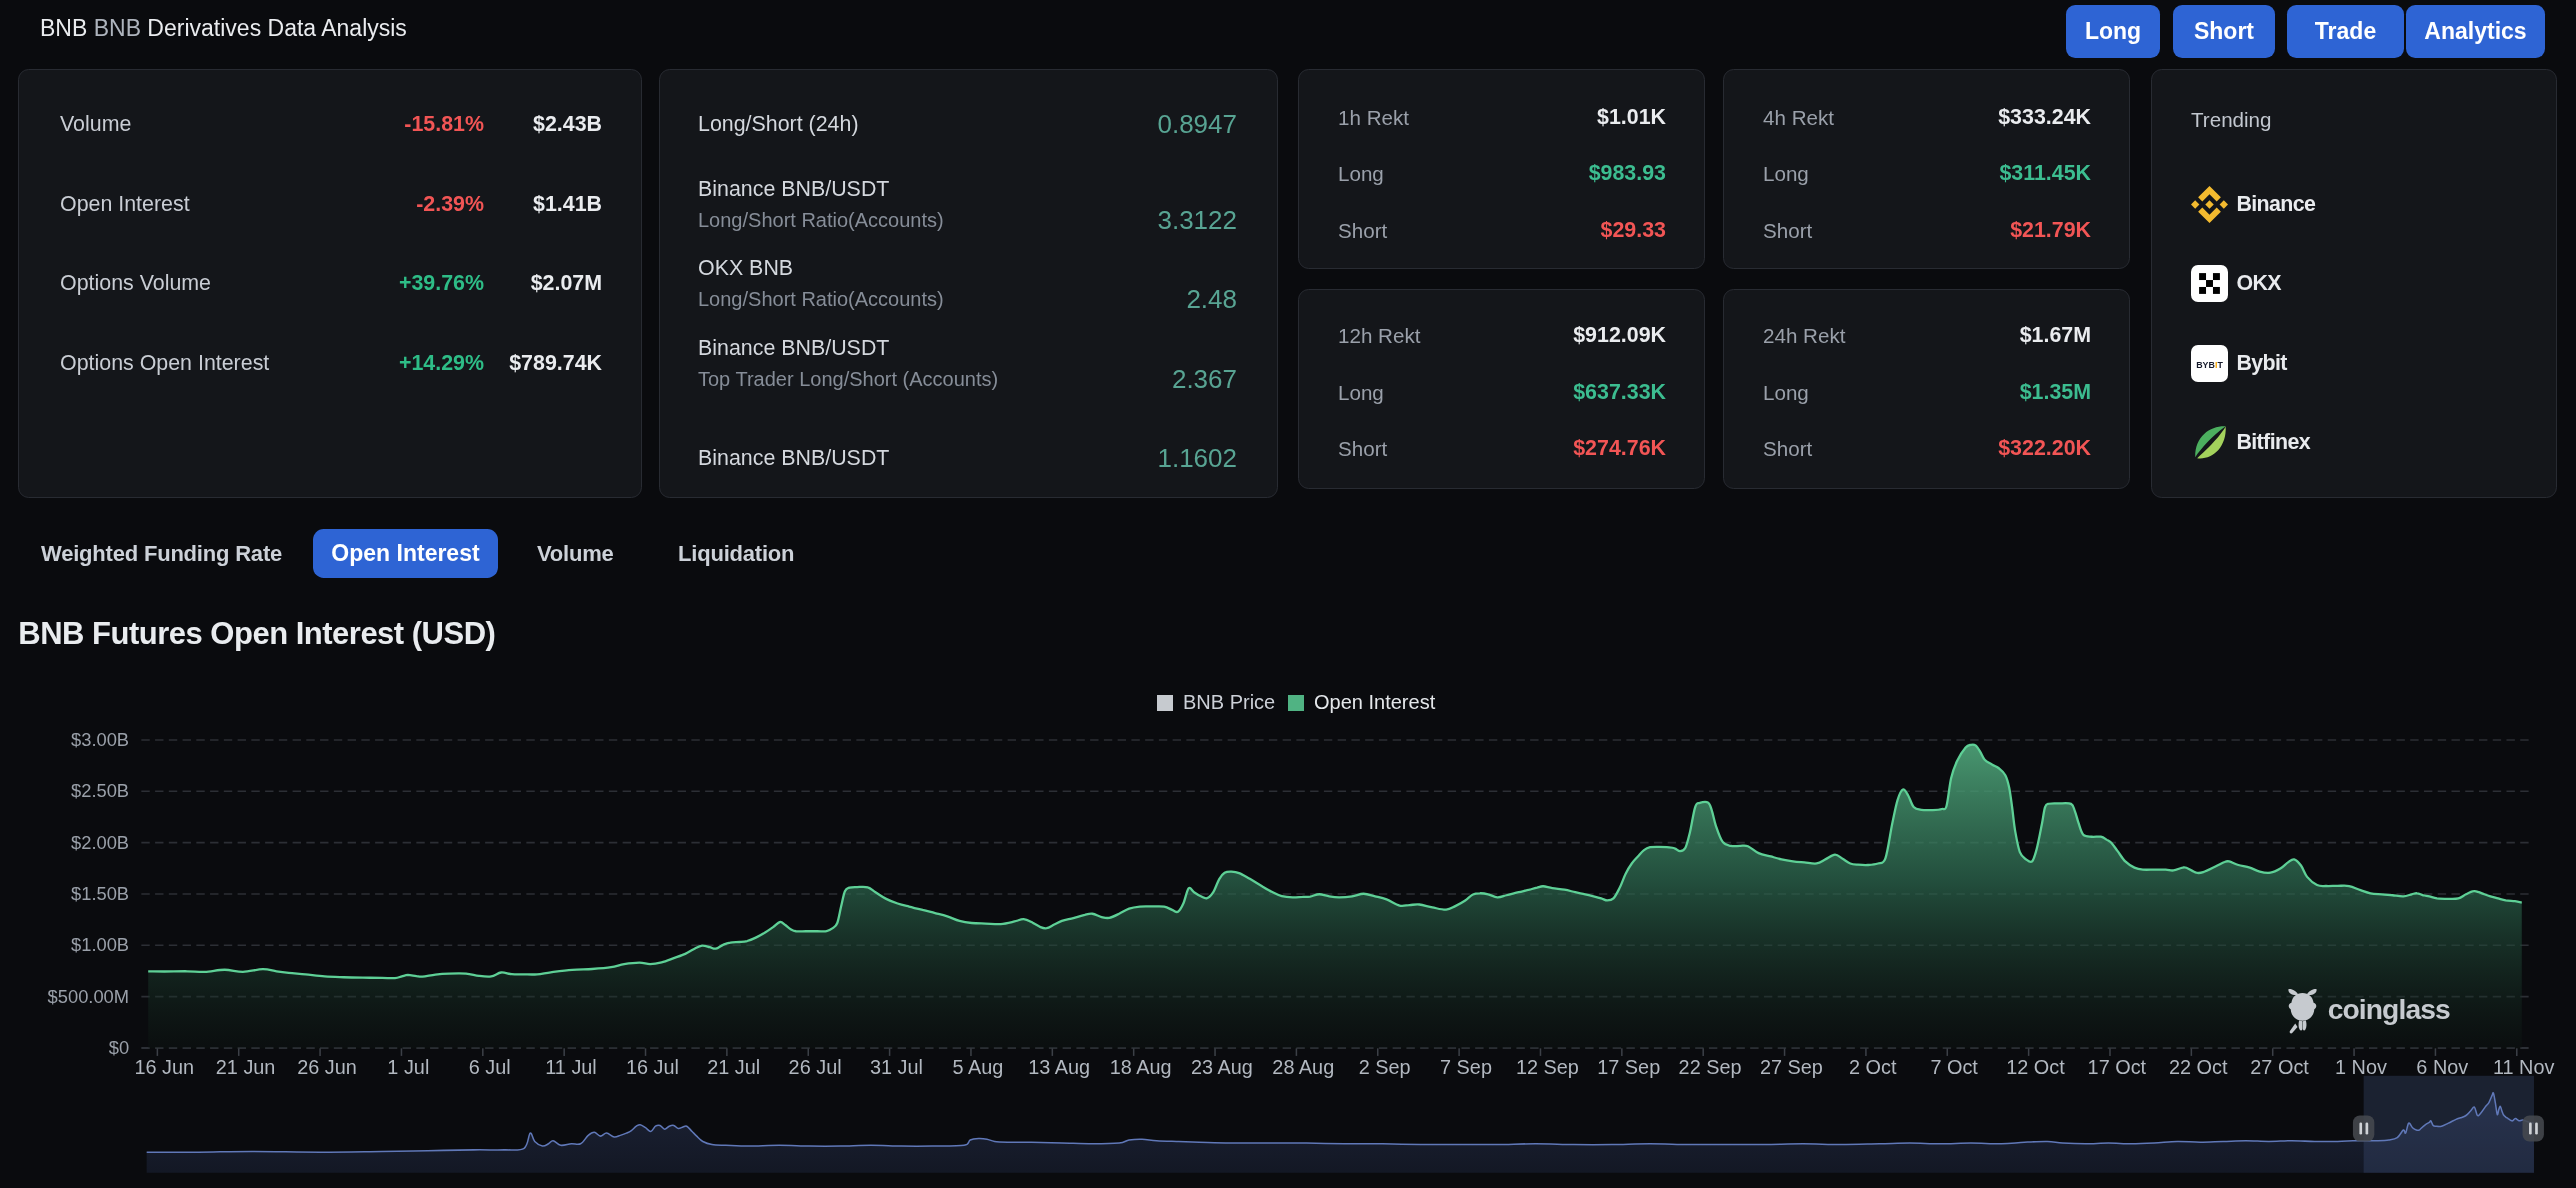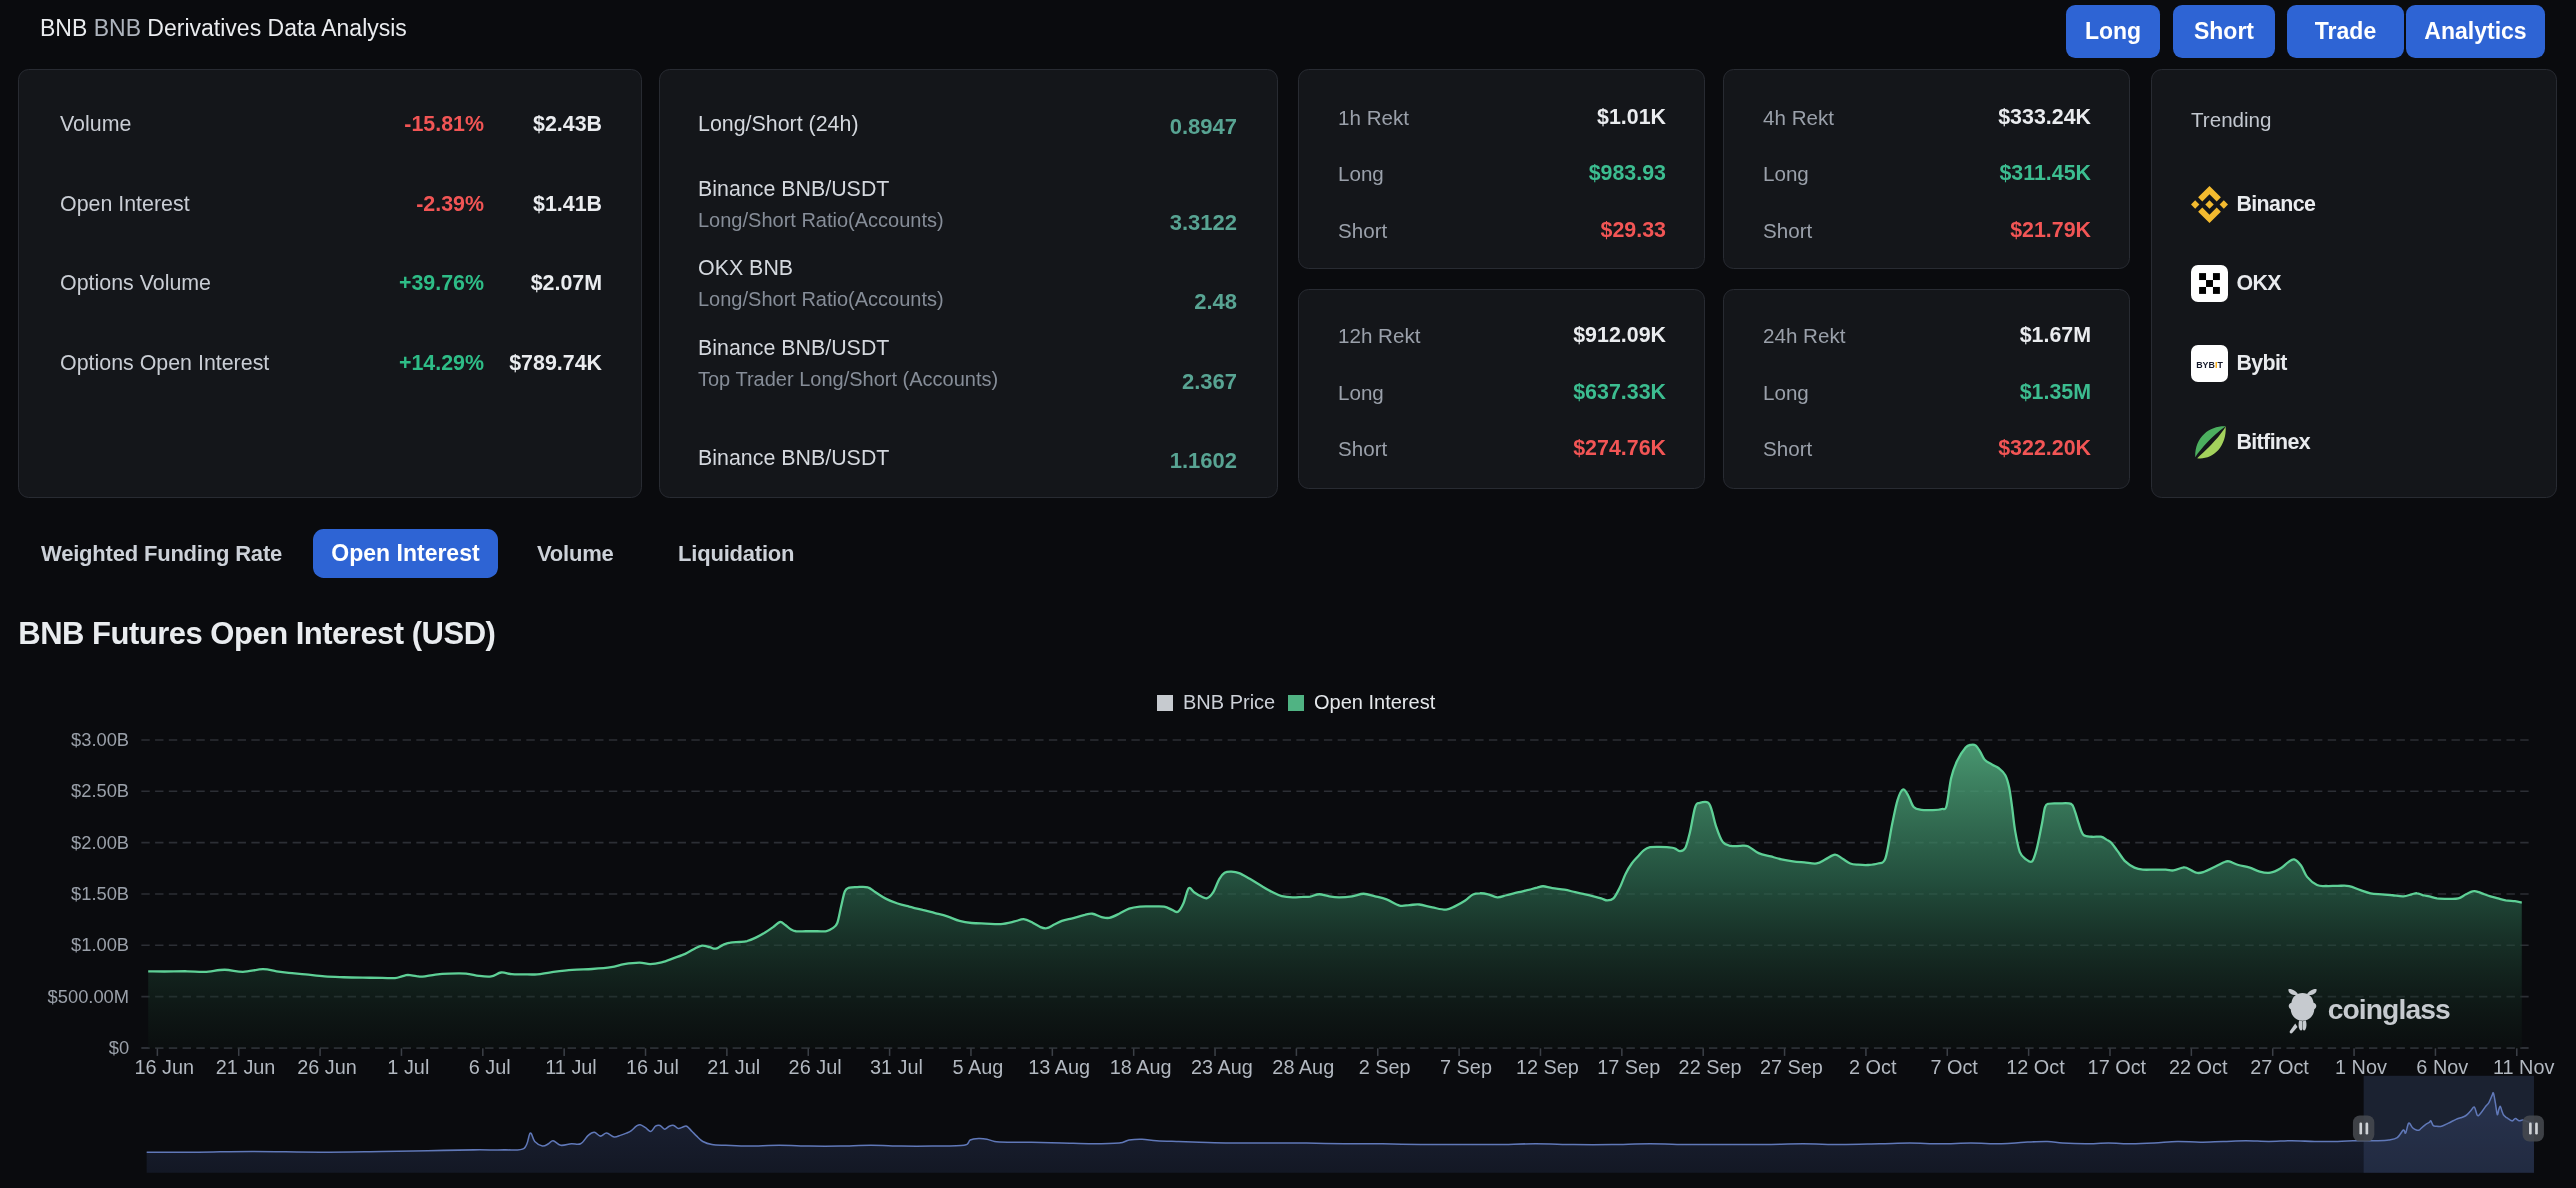--- a/index.html
+++ b/index.html
@@ -7,21 +7,21 @@
 .btn {position:absolute;top:4.6px;height:53px;background:#2e64d4;border-radius:9.2px;color:#fff;font-weight:700;font-size:23px;display:flex;align-items:center;justify-content:center}
 .r1 {position:absolute;left:60px;width:542px;display:flex;align-items:center;height:32px}
 .r1 .lab {flex:1;font-size:21.4px;color:#c9cdd4}
 .r1 .pct {width:138px;text-align:right;font-size:21.4px;font-weight:600}
 .r1 .val {width:118px;text-align:right;font-size:21.4px;font-weight:600;color:#eaecef}
 .up {color:#2ebd87} .dn {color:#f25555}
 .r2 {position:absolute;left:698px;width:539px;display:flex;align-items:flex-end;height:64px}
 .r2 > div {flex:1}
 .t2 {font-size:21.4px;color:#d4d8de;line-height:31px}
 .s2 {font-size:20px;color:#868d98;line-height:31px}
-.v2 {font-size:22px;color:#58a493;font-weight:700}
+.v2 {font-size:26px;color:#58a493;font-weight:400}
 .rr {position:absolute;display:flex;height:31px;align-items:center}
 .rr .rl {flex:1;font-size:20.6px;color:#9aa0aa}
 .rr .rv {font-size:21.4px;font-weight:600;color:#eaecef}
 .rv.up {color:#3cbd90} .rv.dn {color:#f25555}
 .tr {position:absolute;left:2191px;display:flex;align-items:center;height:37px}
 .ti {width:37px;height:37px;margin-right:8.4px;display:inline-block}
 .tn {font-size:21.4px;font-weight:700;letter-spacing:-0.6px;color:#e9ebee}
 .tab {position:absolute;top:529px;height:49px;display:flex;align-items:center;font-size:22px;font-weight:700;letter-spacing:-0.2px;color:#ccd1d8}
 .pill {position:absolute;left:313px;top:529px;width:185px;height:49px;background:#2e64d4;border-radius:10.7px;color:#fff;font-weight:700;font-size:23px;display:flex;align-items:center;justify-content:center}
 .yl {font-size:24px;fill:#9aa0a9;font-family:"Liberation Sans",sans-serif}

